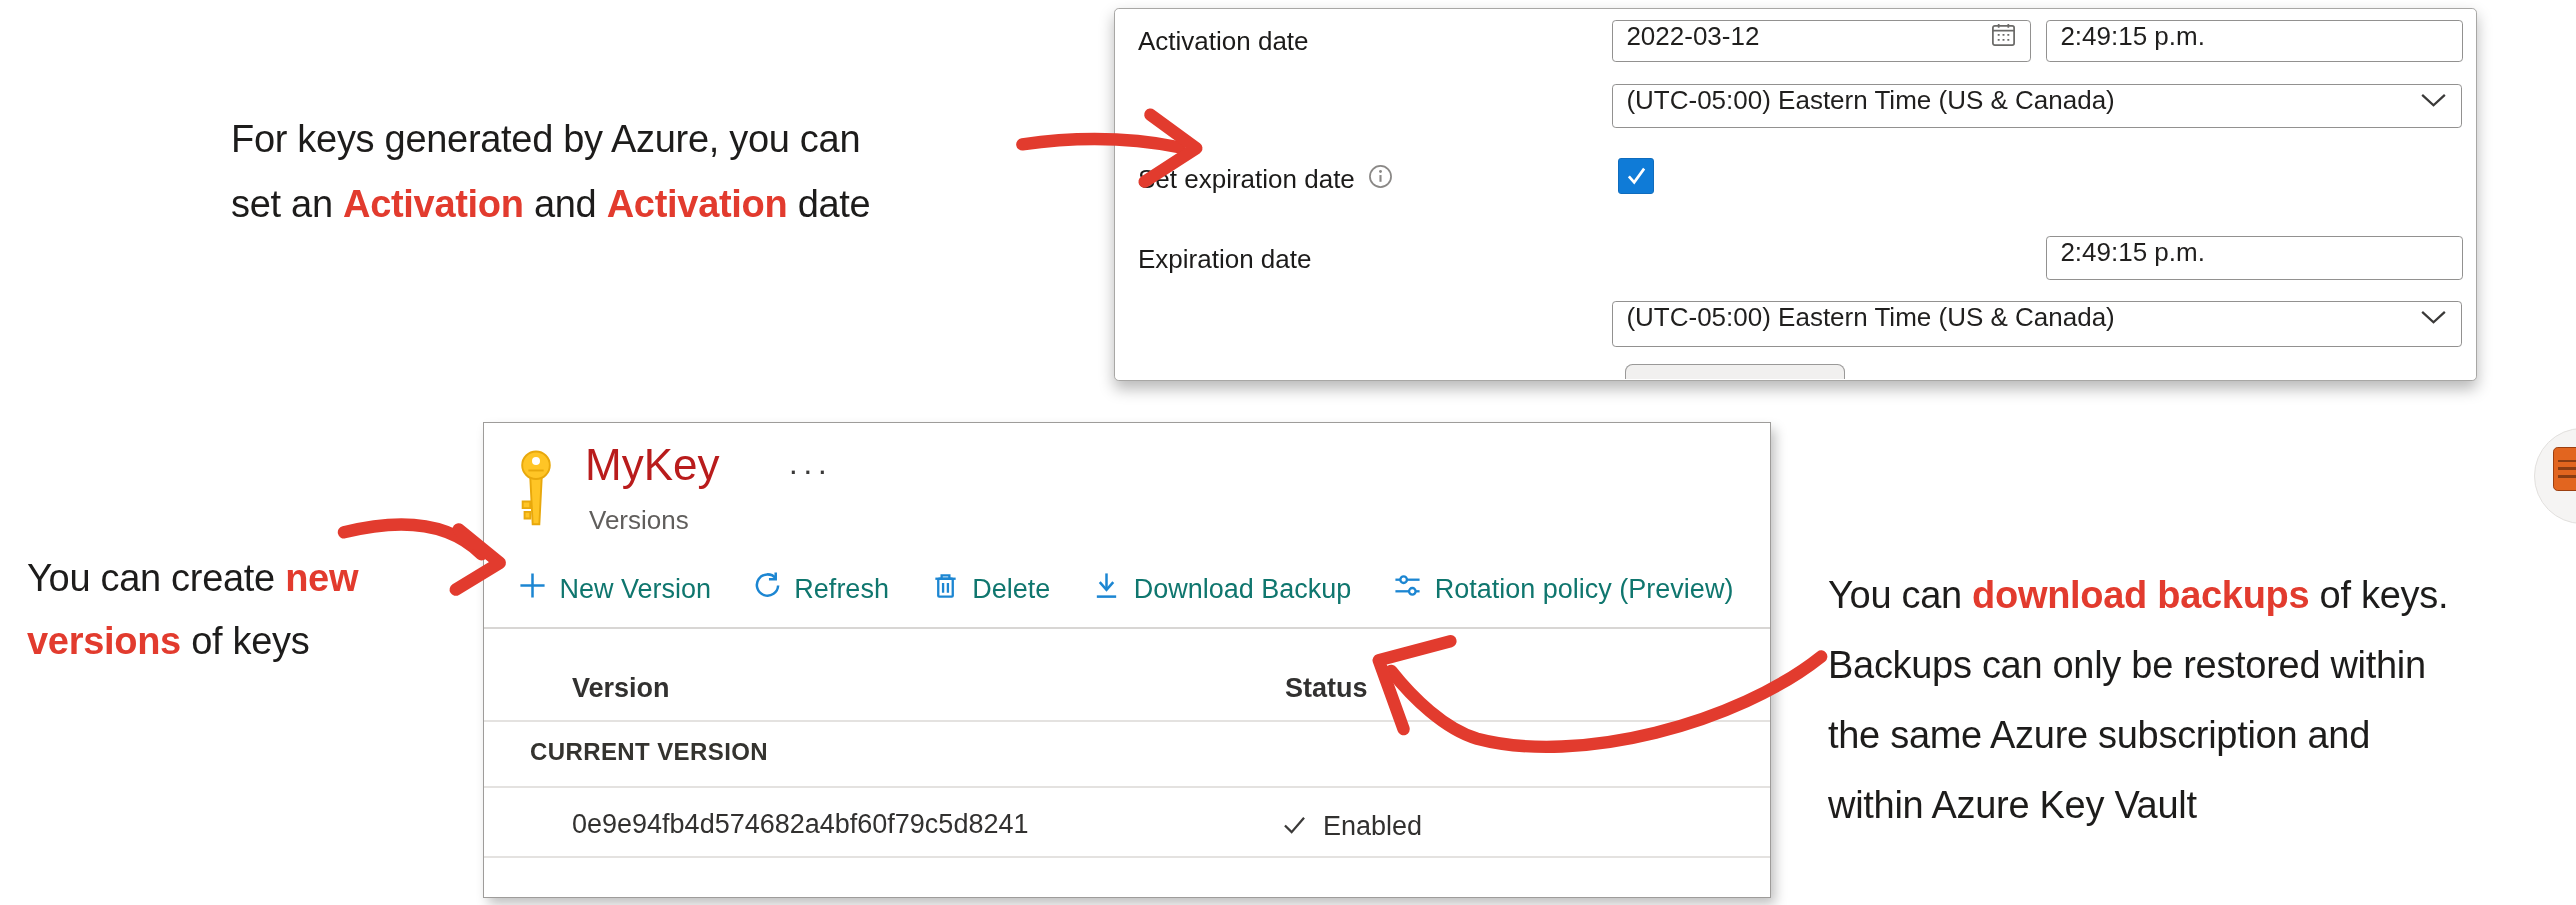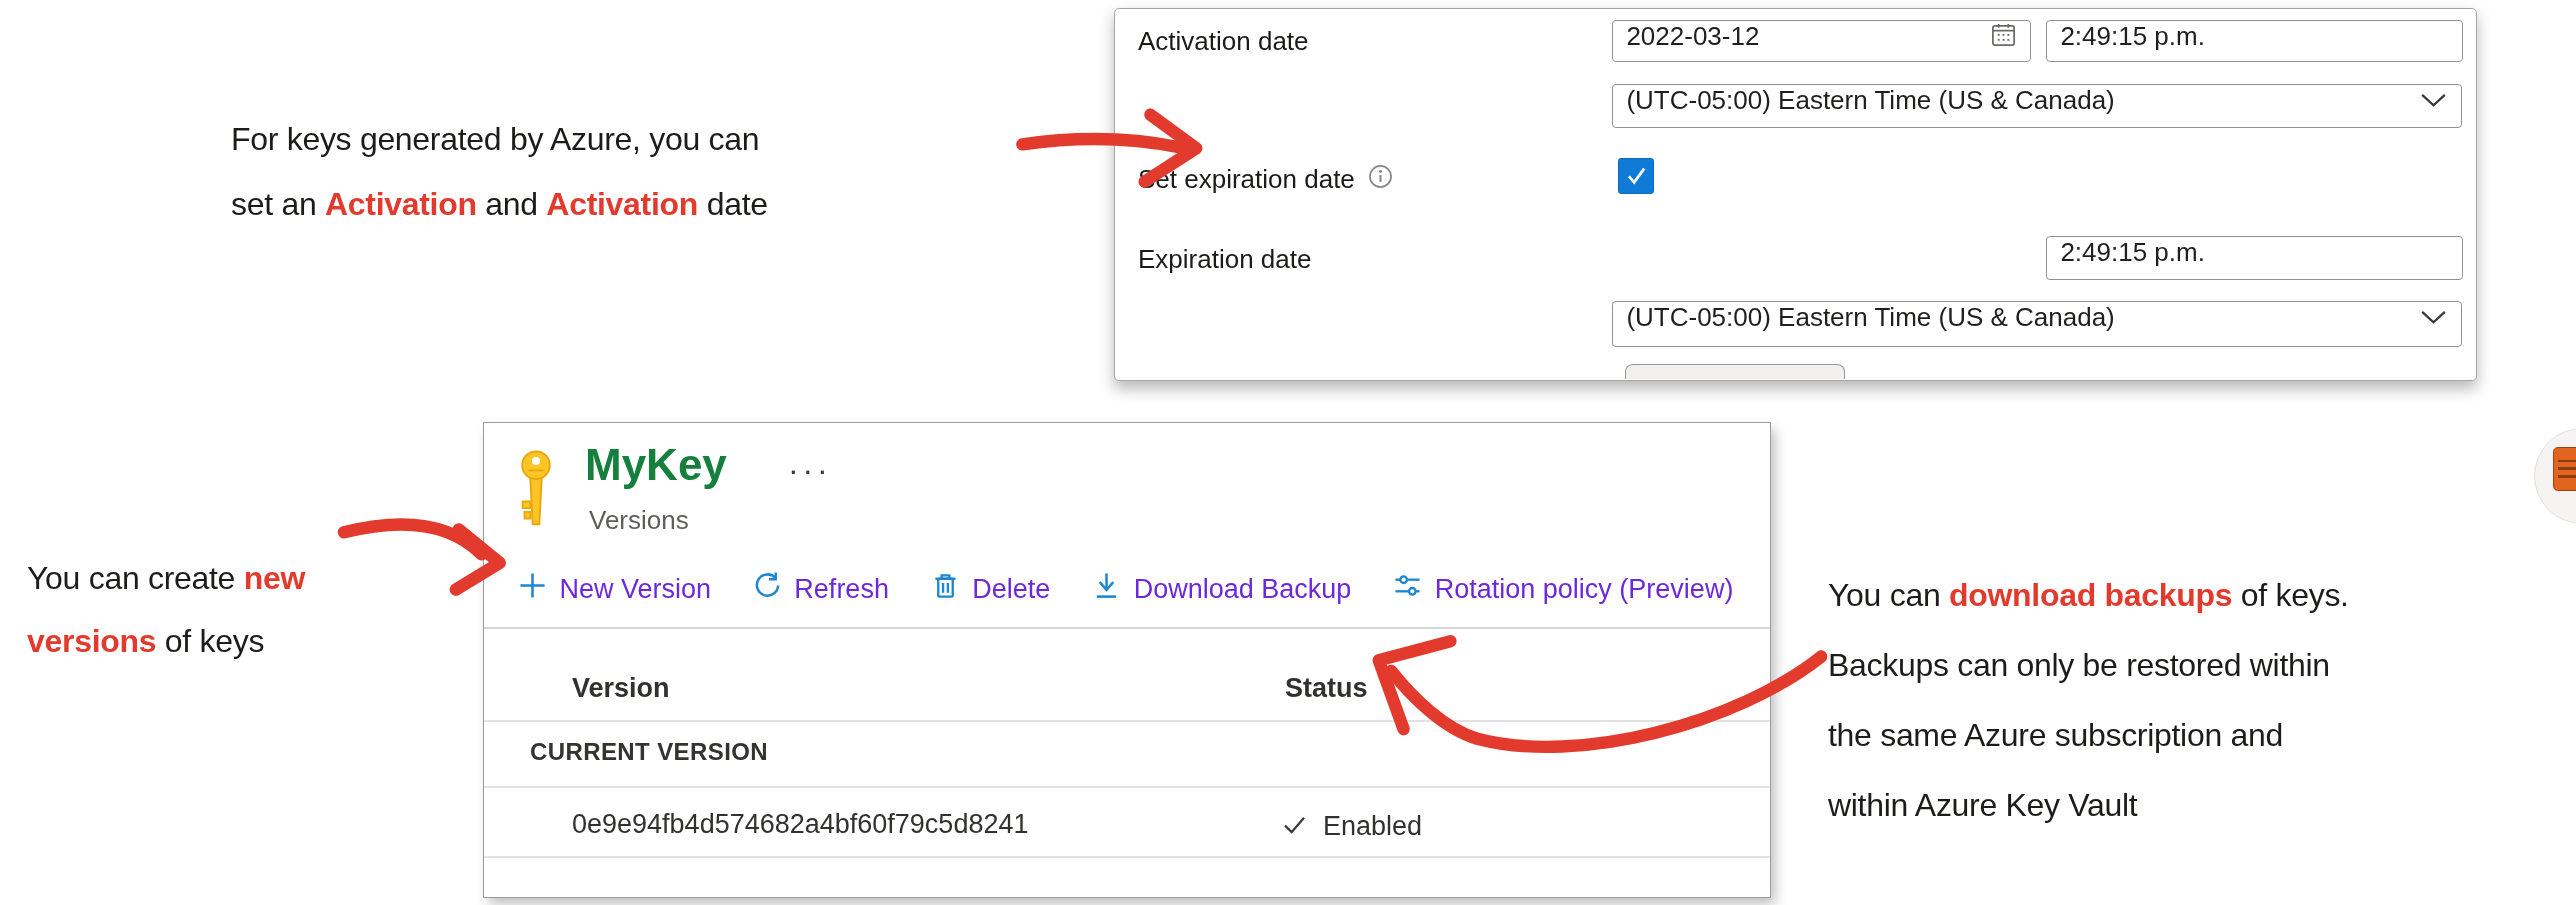--- a/index.html
+++ b/index.html
@@ -4,21 +4,21 @@
 <style>
   * { margin:0; padding:0; box-sizing:border-box; }
   html,body { background:#fff; }
   #canvas {
     position:relative; width:2576px; height:906px; background:#ffffff;
     overflow:hidden; font-family:"Liberation Sans", sans-serif; color:#1f1e1d;
   }
   .abs { position:absolute; }
 
   
-  .ann { font-size:32px; line-height:65px; color:#1d1c1b; letter-spacing:-0.3px; }
+  .ann { font-size:38px; line-height:65px; color:#1d1c1b; letter-spacing:-0.3px; }
   .ann .line { white-space:pre; }
   .red { color:#e23b2e; font-weight:bold; }
 
   
   .panel { position:absolute; background:#fff;padding-left:32px; }
 
   
   #date-panel { left:1114px; top:7.6px; width:1363px; height:373px;
     border:1.9px solid #a8a7a5; border-radius:4.8px;
     box-shadow:0 7.6px 15.3px rgba(0,0,0,0.28); }
@@ -27,25 +27,25 @@
     display:flex; align-items:flex-start; padding:0 13.4px; font-size:26px; color:#201f1e; }
   .field .grow { flex:1; }
   .checkbox { position:absolute; width:36px; height:36px; background:#0f7bd7;
     border:1.9px solid #0f6cbd; border-radius:2.9px; display:flex; align-items:center; justify-content:center; }
   .cutoff-box { position:absolute; background:#f1f0ef; border:1.9px solid #9a9998;
     border-bottom:none; border-radius:7.6px 7.6px 0 0; }
 
   
   #key-panel { left:483px; top:422px; width:1288px; height:476px;
     border:1.9px solid #9e9c9a; box-shadow:4.8px 6.7px 11.5px rgba(0,0,0,0.25); }
-  .kp-title { position:absolute; left:101px; top:17px; font-size:44px; font-weight:bold; color:#15803d; }
+  .kp-title { position:absolute; left:101px; top:17px; font-size:44px; font-weight:normal; color:#b91c1c; }
   .kp-more { position:absolute; left:304px; top:29px; font-size:32px; letter-spacing:3.8px; color:#3b3a39; cursor:default; }
   .kp-subtitle { position:absolute; left:105px; top:82px; font-size:26px; color:#605e5c; }
   .toolbar { position:absolute; left:34px; top:143px; height:46px; display:flex; align-items:center; gap:42px; }
-  .tb-item { display:flex; align-items:center; gap:12.4px; font-size:27px; color:#6d28d9; white-space:nowrap; }
+  .tb-item { display:flex; align-items:center; gap:12.4px; font-size:27px; color:#0f766e; white-space:nowrap; }
   .divider { position:absolute; left:0; width:100%; height:1.9px; background:#e4e2e0; }
   .th { position:absolute; font-size:27px; font-weight:bold; color:#323130; }
   .group-header { position:absolute; left:46px; top:315px; font-size:24px; font-weight:bold;
     letter-spacing:0.4px; color:#34332f; }
   .row-text { font-size:27px; color:#323130; }
 
   
   #arrow-overlay { position:absolute; left:0; top:0; width:2576px; height:906px;
     pointer-events:none; z-index:50; }
 

